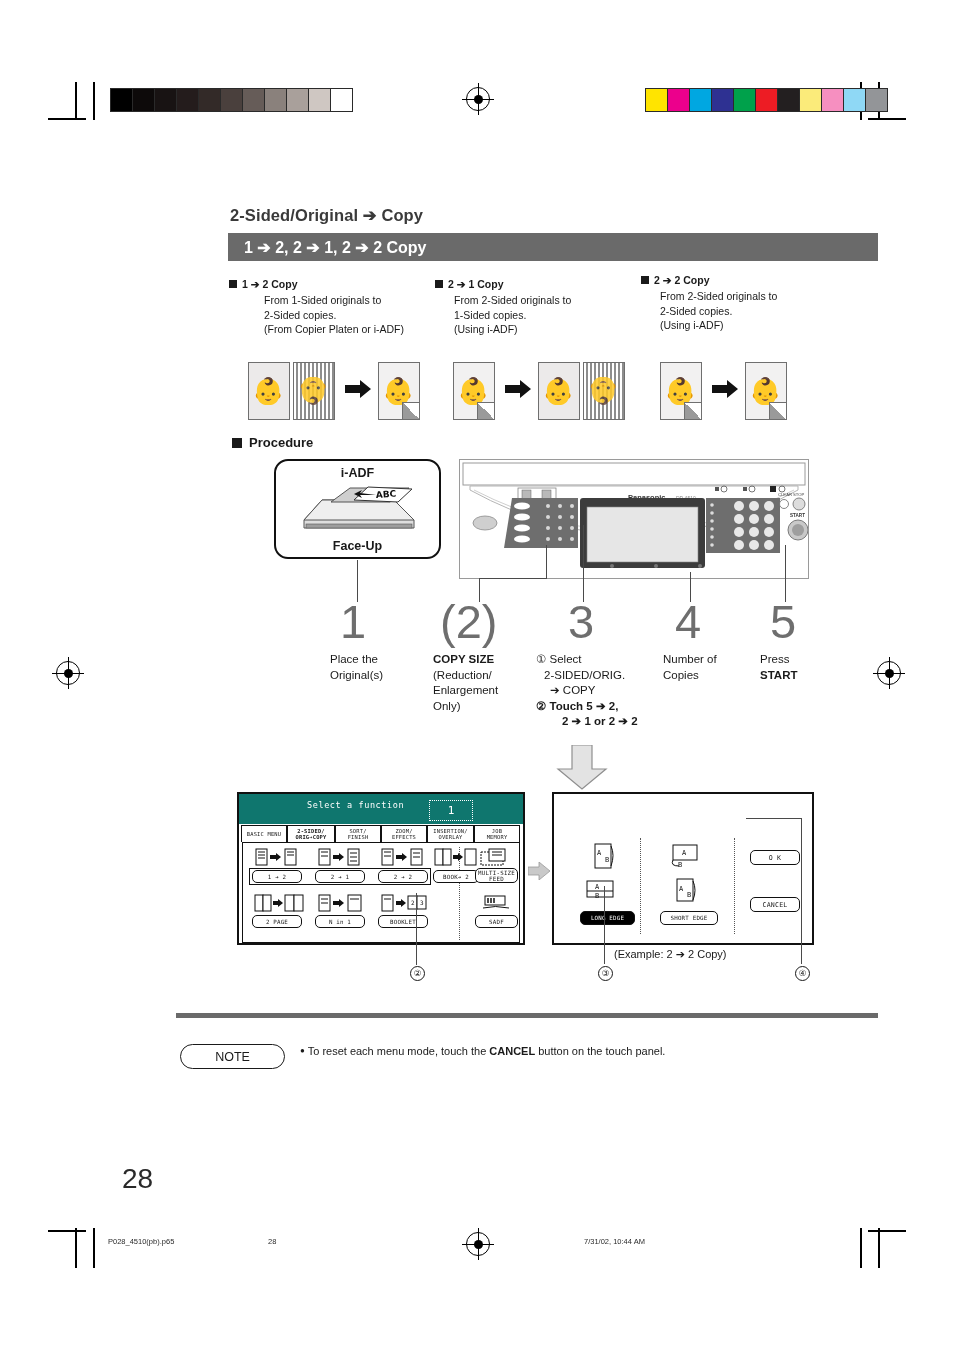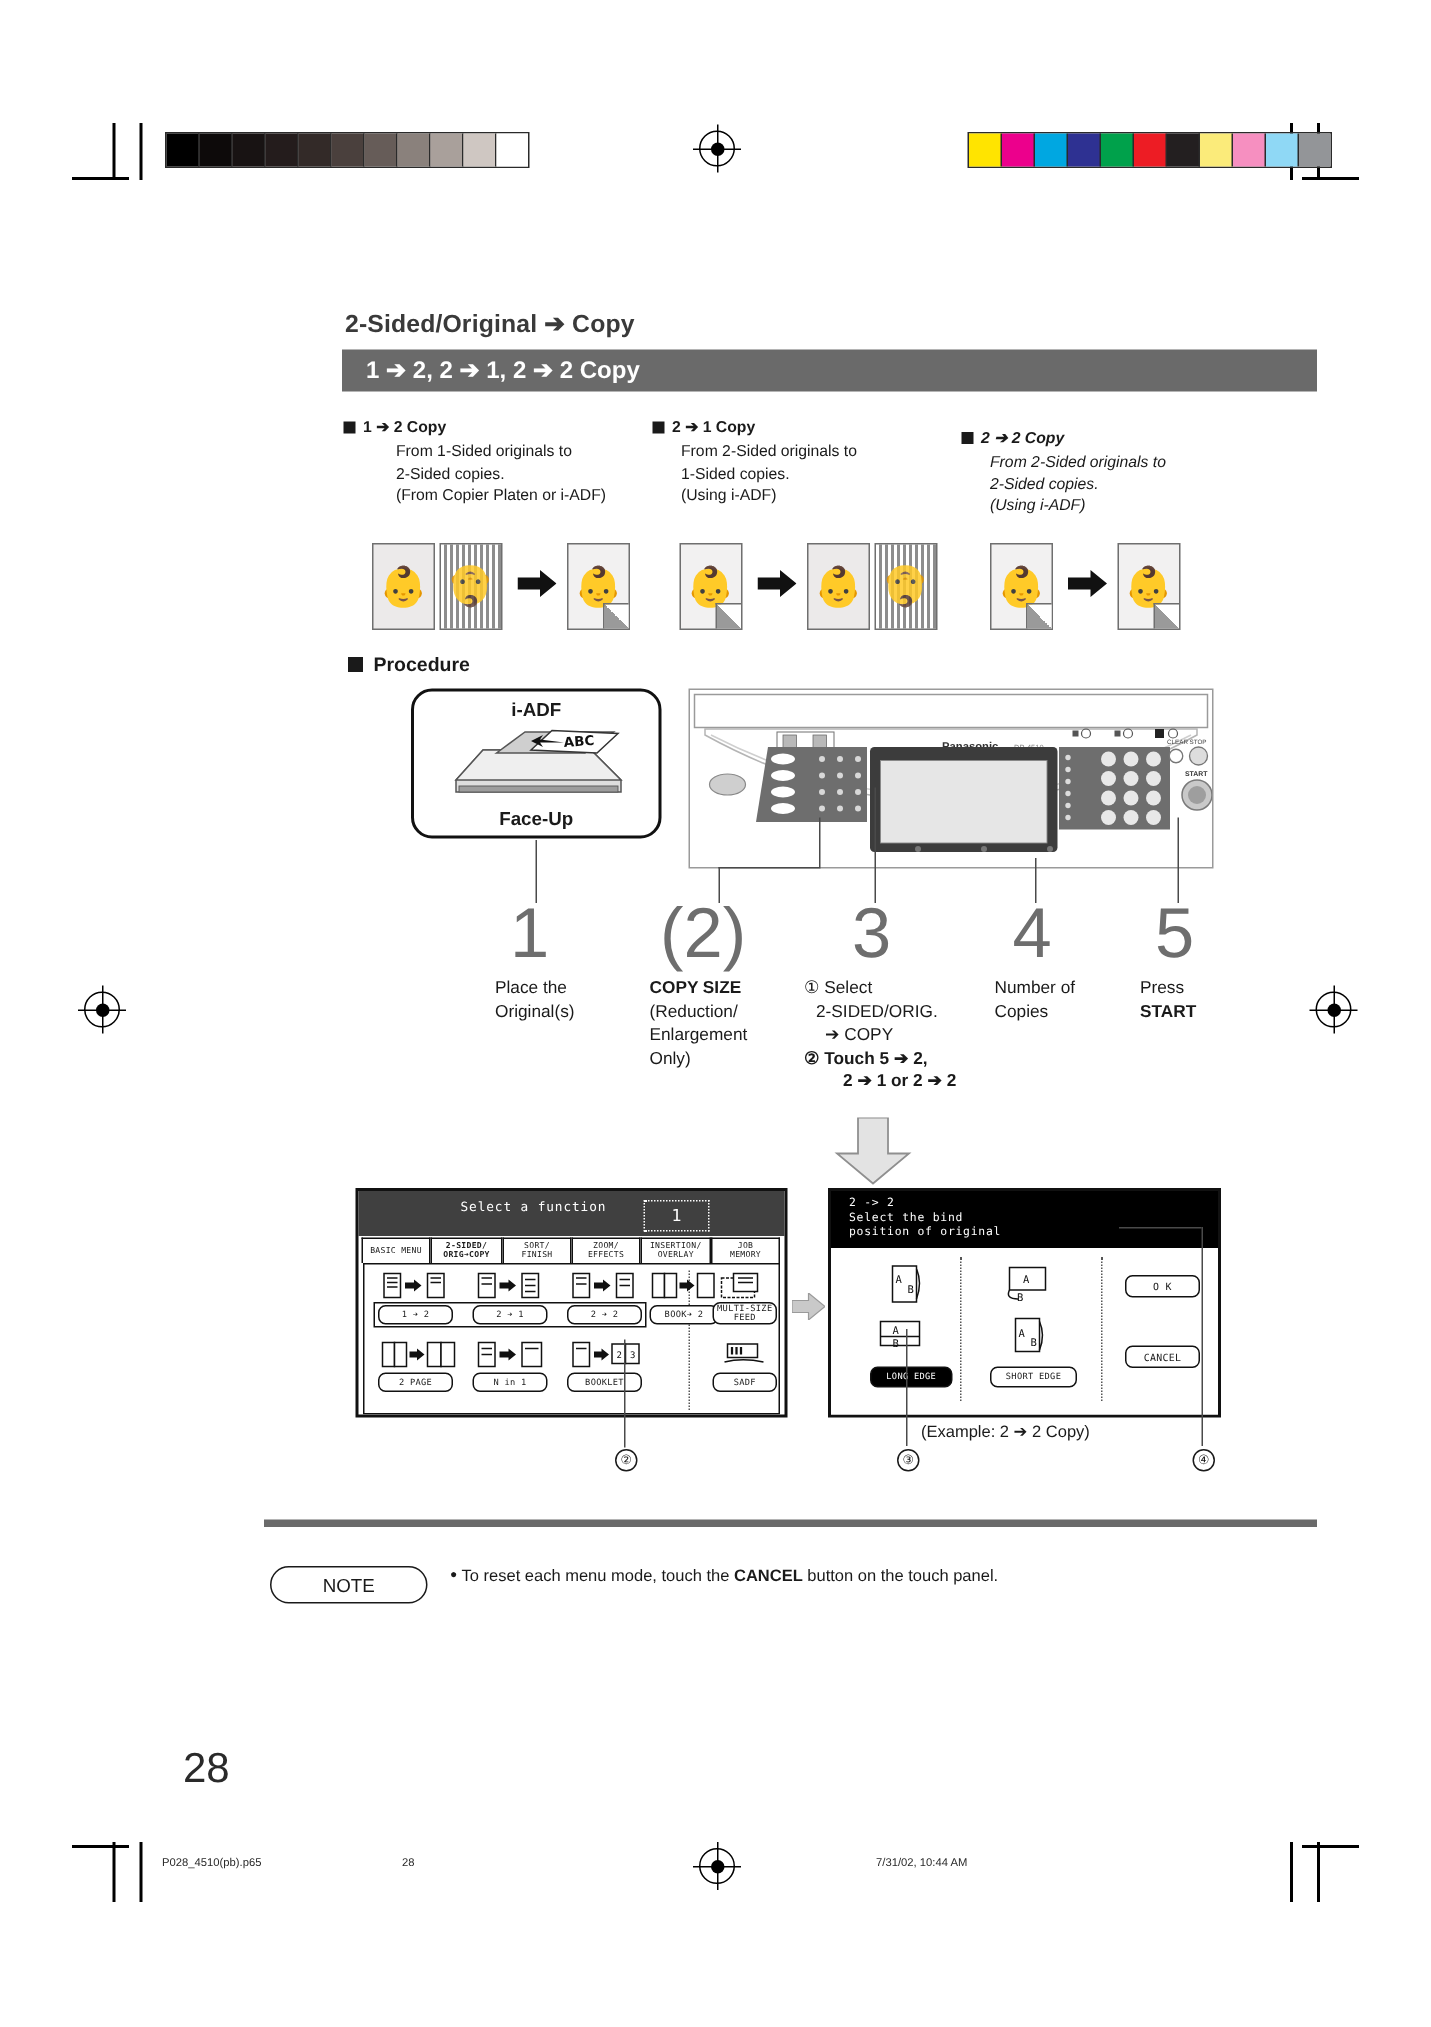--- a/index.html
+++ b/index.html
@@ -49,21 +49,21 @@
   .panelbox{position:absolute;border:1px solid #9a9a9a;box-sizing:border-box;background:#fff;}
 
   
   .stepnum{position:absolute;font-size:47px;line-height:47px;color:#6e6e6e;font-family:"Liberation Sans",sans-serif;font-weight:400;}
   .stepcap{position:absolute;font-size:11.5px;line-height:15.5px;color:#1a1a1a;}
   .leader{position:absolute;width:1px;background:#4a4a4a;}
   .leader-h{position:absolute;height:1px;background:#4a4a4a;}
 
   
   .lcd{position:absolute;background:#fff;border:2px solid #111;box-sizing:border-box;font-family:"DejaVu Sans Mono",monospace;}
-  .lcd-title{background:#404040;color:#fff;box-sizing:border-box;position:relative;}
+  .lcd-title{background:#0f766e;color:#fff;box-sizing:border-box;position:relative;}
   .lcd-tt{font-size:8.5px;letter-spacing:.6px;}
   .counter{position:absolute;border:1px dotted #fff;color:#fff;display:flex;align-items:center;justify-content:center;font-size:11px;}
   .tabrow{display:flex;position:absolute;}
   .tab{border:1px solid #111;border-bottom:none;background:#fff;font-size:5.4px;line-height:6px;text-align:center;
        display:flex;flex-direction:column;align-items:center;justify-content:center;box-sizing:border-box;letter-spacing:.2px;}
   .tab.sel{font-weight:bold;}
   .lcdbody{position:absolute;border:1px solid #111;box-sizing:border-box;background:#fff;}
   .btn{border:1px solid #111;border-radius:5px;font-size:5.8px;text-align:center;display:flex;align-items:center;
        justify-content:center;box-sizing:border-box;background:#fff;letter-spacing:.2px;position:absolute;}
   .btn.inv{background:#000;color:#fff;}
@@ -170,21 +170,21 @@
     <span class="sq"></span>
     <span>2 ➔ 1 Copy</span>
   </div>
   <div class="col-body" style="margin-top:3px;margin-left:19px;">
     <div>From 2-Sided originals to</div>
     <div>1-Sided copies.</div>
     <div>(Using i-ADF)</div>
   </div>
 </div>
 
-<div class="abs" style="left:641px;top:285px;width:200px;font-style:italic;">
+<div class="abs" style="left:641px;top:274px;width:200px;">
   <div class="col-head">
     <span class="sq"></span>
     <span>2 ➔ 2 Copy</span>
   </div>
   <div class="col-body" style="margin-top:3px;margin-left:19px;">
     <div>From 2-Sided originals to</div>
     <div>2-Sided copies.</div>
     <div>(Using i-ADF)</div>
   </div>
 </div>
@@ -561,25 +561,20 @@
 <div class="leader" style="left:416px;top:893px;height:72px;"></div>
 <div class="circnum" style="left:410px;top:966px;">②</div>
 
 <div class="abs" style="left:528px;top:862px;">
   <svg width="22" height="18" viewBox="0 0 22 18">
       <path d="M0 5h11V0l11 9-11 9v-5H0z" fill="#c9c9c9" stroke="#9a9a9a" stroke-width="0.8"></path>
     </svg>
 </div>
 
 <div class="lcd" style="left:552px;top:792px;width:262px;height:153px;">
-  <div class="r-lcd-title" style="position:absolute;left:0;top:0;width:258px;height:38px;">
-    <div>2 -&gt; 2</div>
-    <div>Select the bind</div>
-    <div>position of original</div>
-  </div>
 
   <div class="lcdbody" style="left:0;top:38px;width:258px;height:111px;border:none;">
     <div class="dotline" style="left:86px;top:6px;height:96px;"></div>
     <div class="dotline" style="left:180px;top:6px;height:96px;"></div>
 
     <div class="icn" style="left:30px;top:10px;width:40px;height:30px;">
       <svg width="38" height="28" viewBox="0 0 38 28">
           <rect x="10" y="1" width="16" height="24" fill="#fff" stroke="#111"></rect>
           <text x="12" y="12" font-size="7" fill="#111">A</text>
           <text x="20" y="19" font-size="7" fill="#111">B</text>

